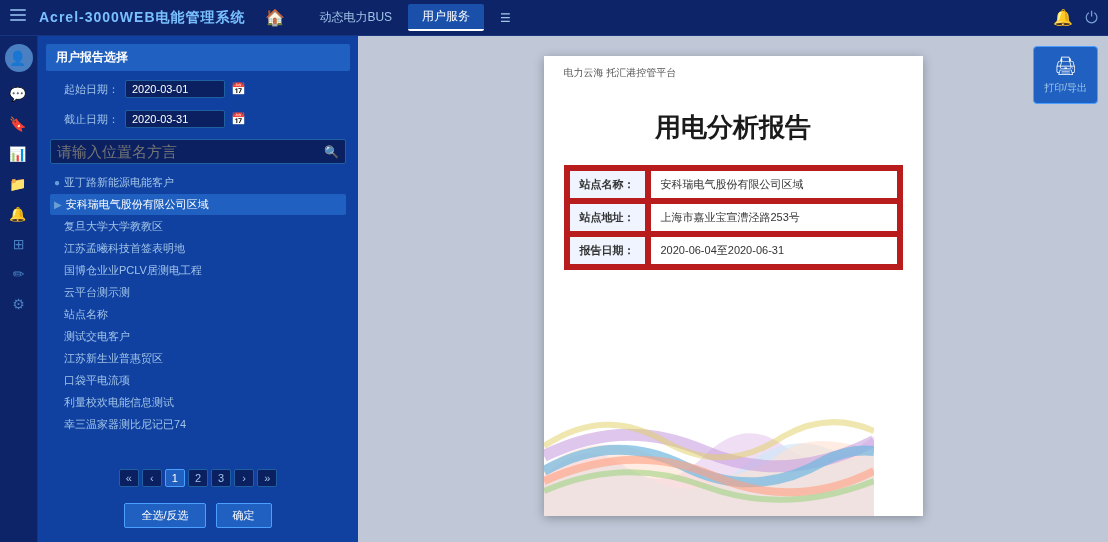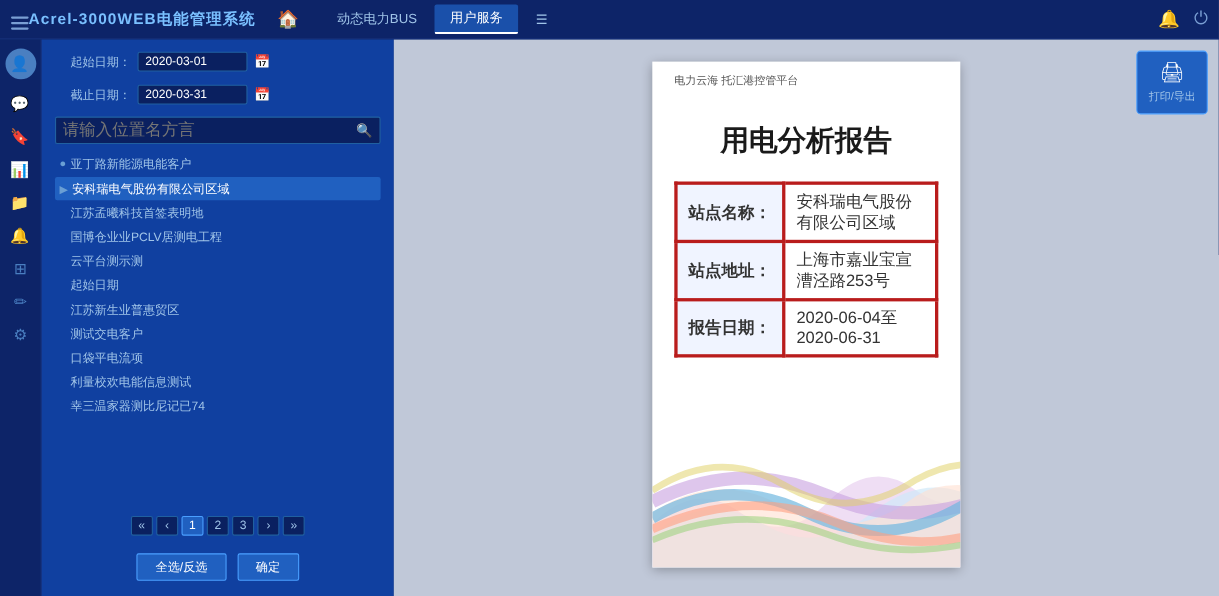--- a/index.html
+++ b/index.html
@@ -18,22 +18,22 @@
       display: flex;
       align-items: center;
       height: 36px;
       background: #0d2468;
       border-bottom: 1px solid #1a3580;
       padding: 0 10px;
       gap: 10px;
     }
     .top-bar-logo {
       display: flex;
-      align-items: flex-end;
-      gap: 0;
+      align-items: flex-start;
+      gap: 13px;
     }
     .hamburger-icon {
       width: 16px;
       height: 12px;
       display: flex;
       flex-direction: column;
       justify-content: space-between;
       cursor: pointer;
     }
     .hamburger-icon span {
@@ -298,21 +298,21 @@
       color: #fff;
     }
     .print-label {
       font-size: 10px;
       color: #a0c4e8;
     }
 
     
     .document {
       background: #fff;
-      width: 280px;
+      width: 379px;
       min-height: 460px;
       box-shadow: 0 2px 10px rgba(0,0,0,0.3);
       display: flex;
       flex-direction: column;
       color: #333;
       position: relative;
       overflow: hidden;
     }
     .doc-company-header {
       font-size: 10px;
@@ -329,23 +329,23 @@
       padding: 30px 20px 20px;
     }
 
     .doc-info-table {
       margin: 0 20px 20px;
       border-collapse: collapse;
       width: calc(100% - 40px);
     }
     .doc-info-table td {
       padding: 6px 10px;
-      font-size: 15px;
+      font-size: 11px;
       color: #333;
-      border: 3px solid #b91c1c;
+      border: 6px solid #b91c1c;
     }
     .doc-info-table .label-cell {
       background: #f0f4ff;
       font-weight: bold;
       white-space: nowrap;
       width: 80px;
     }
 
     
     .wave-decoration {
@@ -389,20 +389,21 @@
     <div class="sidebar-icon">🔔</div>
     <div class="sidebar-icon">⊞</div>
     <div class="sidebar-icon">✏</div>
     <div class="sidebar-icon">⚙</div>
   </div>
 
   <div class="content-panel">
 
     <div class="left-control">
 
+      <div class="panel-title">用户报告选择</div>
 
       <div class="date-row">
         <span class="date-label">起始日期：</span>
         <input class="date-input" type="text" value="2020-03-01" style="">
         <span class="cal-icon">📅</span>
       </div>
 
       <div class="date-row">
         <span class="date-label">截止日期：</span>
         <input class="date-input" type="text" value="2020-03-31" style="">
@@ -417,36 +418,39 @@
       <div class="tree-list">
         <div class="tree-item">
           <span class="tree-toggle">●</span>
           <span>亚丁路新能源电能客户</span>
         </div>
         <div class="tree-item selected">
           <span class="tree-toggle">▶</span>
           <span>安科瑞电气股份有限公司区域</span>
         </div>
         <div class="tree-item" style="padding-left:14px">
+          <span>复旦大学大学教教区</span>
+        </div>
+        <div class="tree-item" style="padding-left:14px">
           <span>江苏孟曦科技首签表明地</span>
         </div>
         <div class="tree-item" style="padding-left:14px">
           <span>国博仓业业PCLV居测电工程</span>
         </div>
         <div class="tree-item" style="padding-left:14px">
           <span>云平台测示测</span>
         </div>
         <div class="tree-item" style="padding-left:14px">
-          <span>起始日期</span>
+          <span>站点名称</span>
+        </div>
+        <div class="tree-item" style="padding-left:14px">
+          <span>测试交电客户</span>
         </div>
         <div class="tree-item" style="padding-left:14px">
           <span>江苏新生业普惠贸区</span>
-        </div>
-        <div class="tree-item" style="padding-left:14px">
-          <span>测试交电客户</span>
         </div>
         <div class="tree-item" style="padding-left:14px">
           <span>口袋平电流项</span>
         </div>
         <div class="tree-item" style="padding-left:14px">
           <span>利量校欢电能信息测试</span>
         </div>
         <div class="tree-item" style="padding-left:14px">
           <span>幸三温家器测比尼记已74</span>
         </div>

